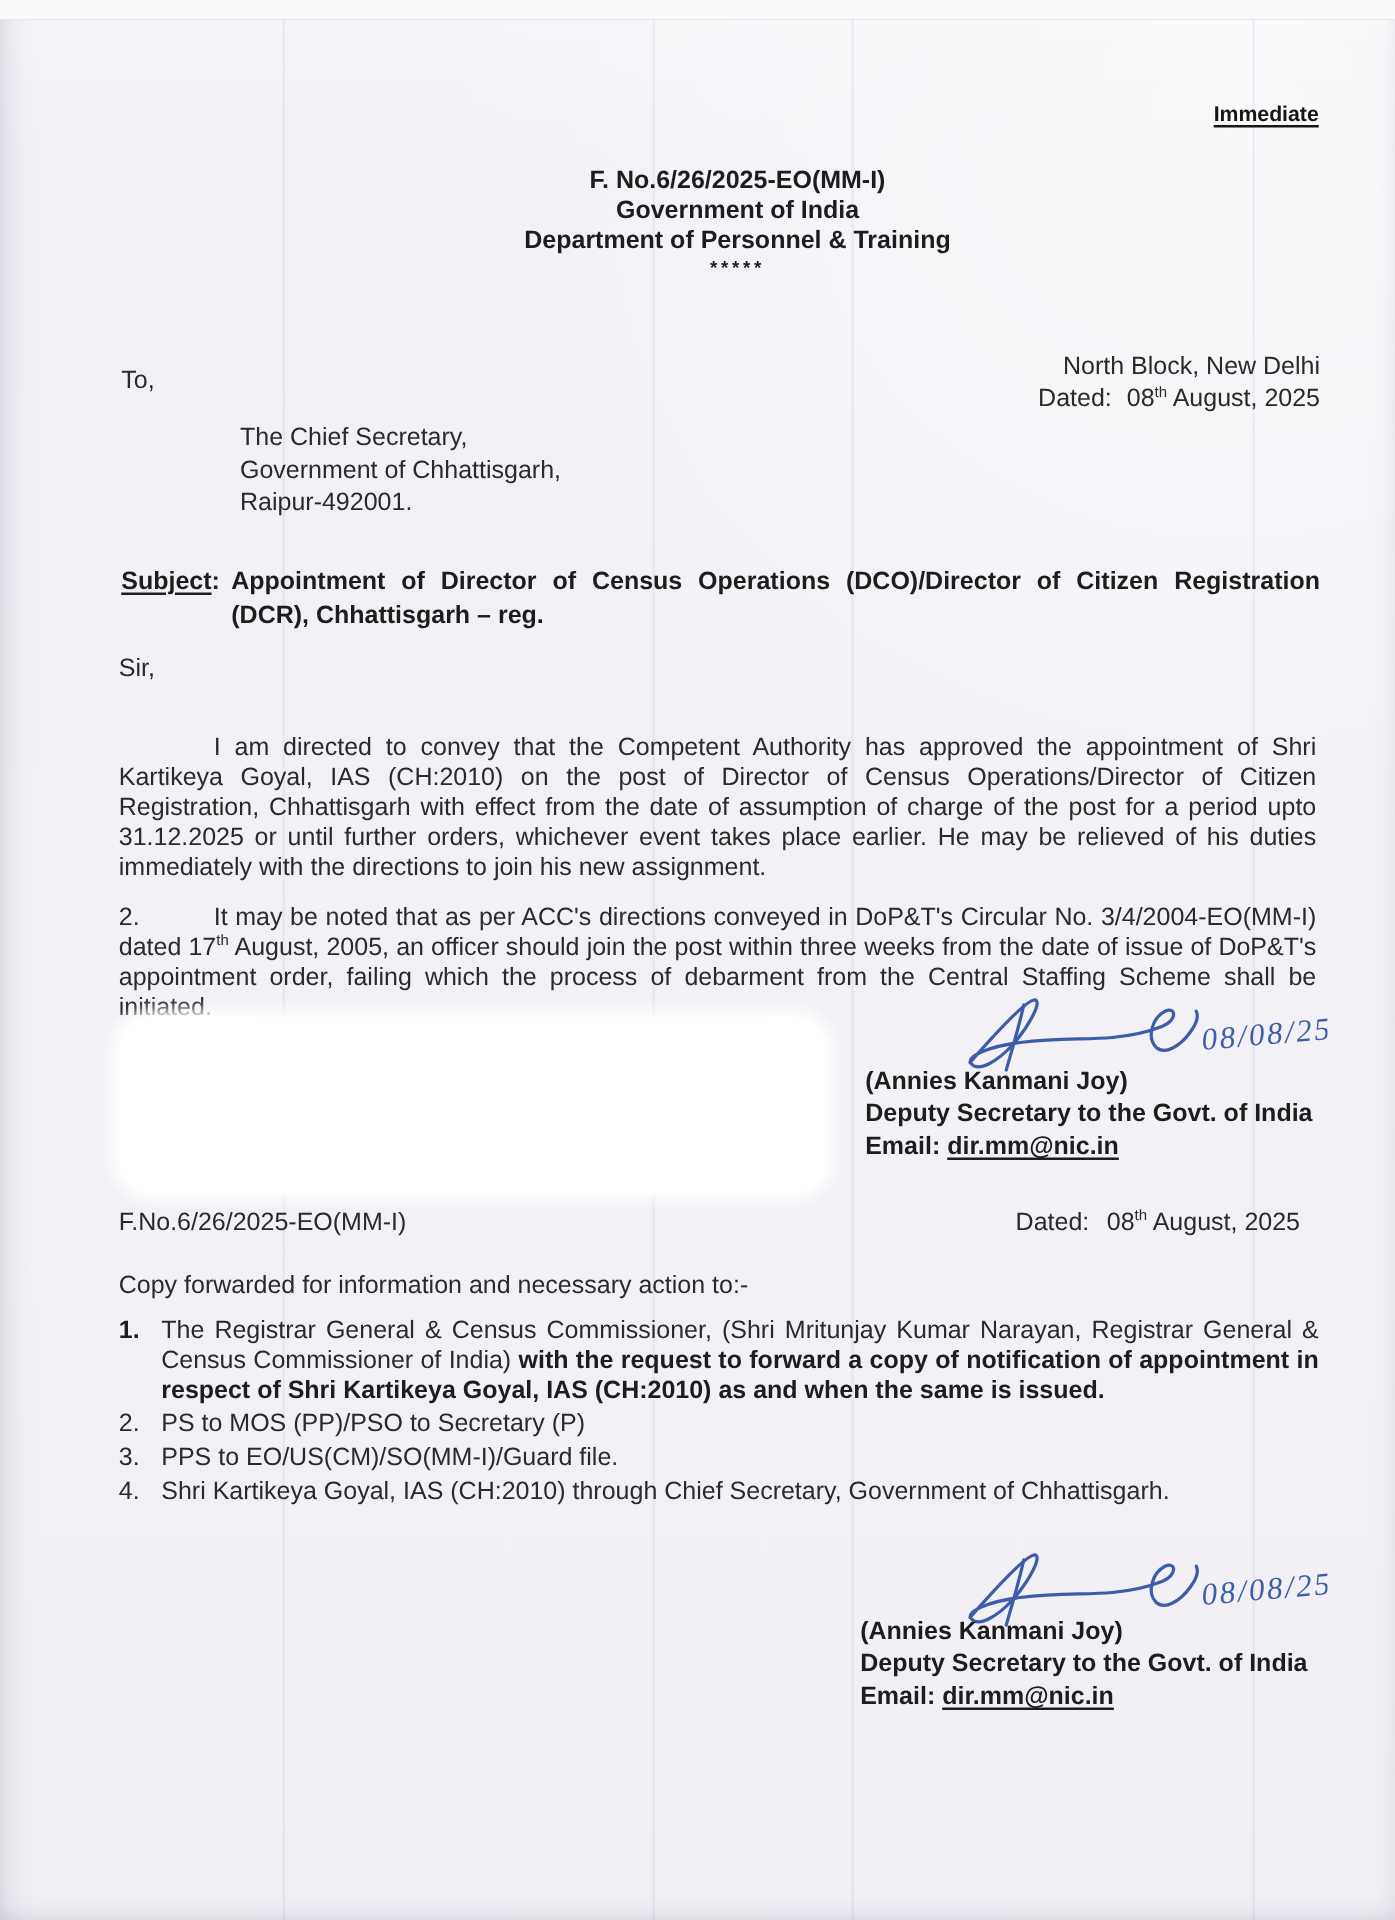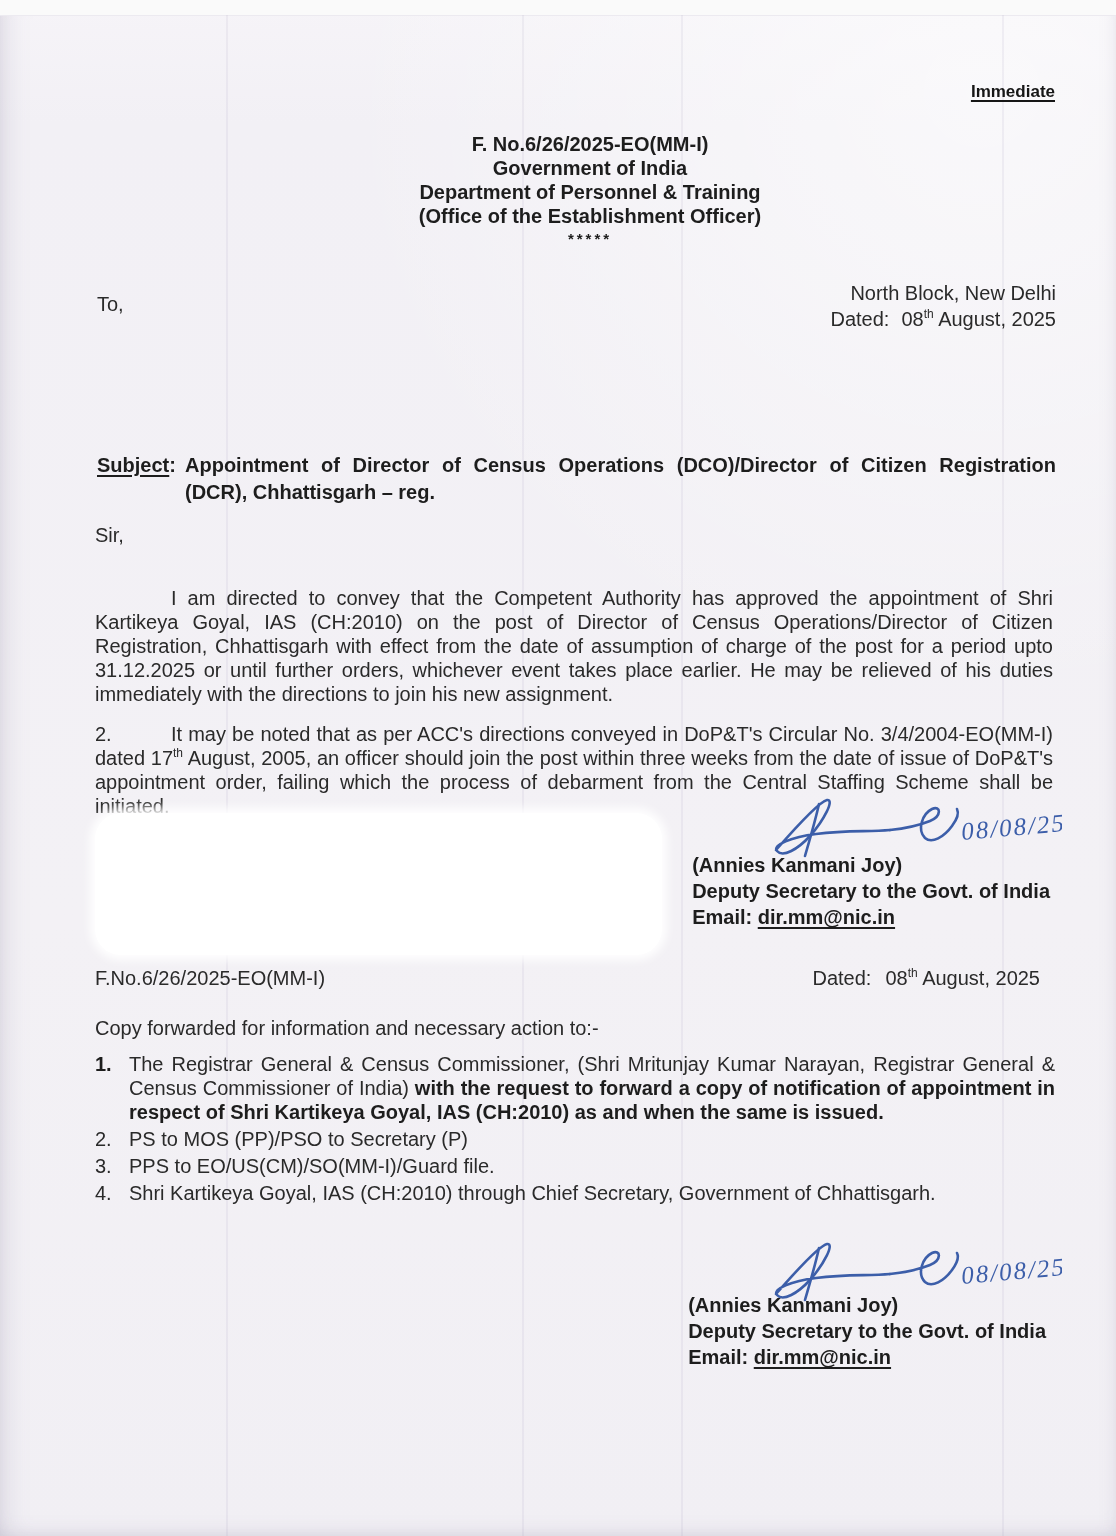--- a/index.html
+++ b/index.html
@@ -73,30 +73,34 @@
   <div class="fold f2"></div>
   <div class="fold f3"></div>
   <div class="fold f4"></div>
 
   <div class="tag">Immediate</div>
 
   <div class="letterhead">
     <div>F. No.6/26/2025-EO(MM-I)</div>
     <div>Government of India</div>
     <div>Department of Personnel &amp; Training</div>
-    <div>(Office of the Establishment Officer)</div>
     <div class="stars">*****</div>
   </div>
 
   <div class="dateline">
     <div>North Block, New Delhi</div>
     <div><span class="lbl">Dated:</span><span>08</span><sup>th</sup> <span>August, 2025</span></div>
   </div>
 
   <div class="to-line">To,</div>
+  <div class="address">
+    <div>The Chief Secretary,</div>
+    <div>Government of Chhattisgarh,</div>
+    <div>Raipur-492001.</div>
+  </div>
 
   <div class="subject">
     <div class="slabel"><span class="u">Subject</span><span>:</span></div>
     <div class="stext">Appointment of Director of Census Operations (DCO)/Director of Citizen Registration (DCR), Chhattisgarh – reg.</div>
   </div>
 
   <div class="sir">Sir,</div>
 
   <p class="para p1">I am directed to convey that the Competent Authority has approved the appointment of Shri Kartikeya Goyal, IAS (CH:2010) on the post of Director of Census Operations/Director of Citizen Registration, Chhattisgarh with effect from the date of assumption of charge of the post for a period upto 31.12.2025 or until further orders, whichever event takes place earlier. He may be relieved of his duties immediately with the directions to join his new assignment.</p>
 

